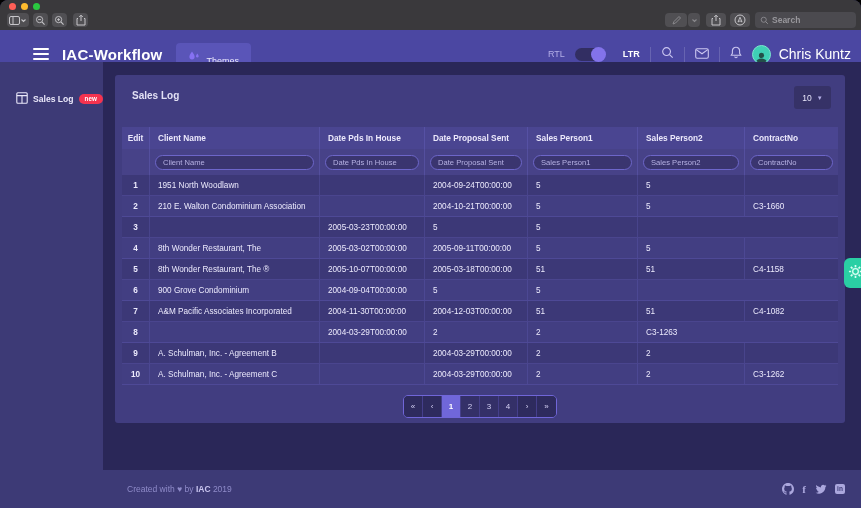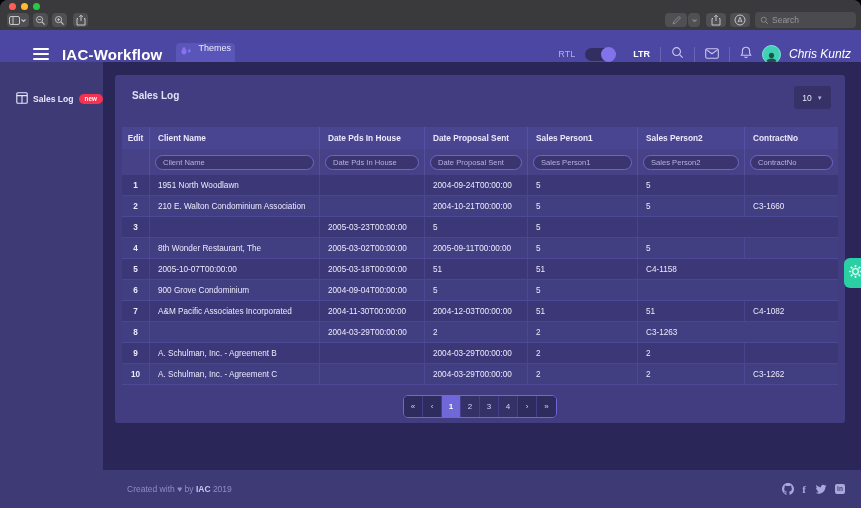--- a/index.html
+++ b/index.html
@@ -7,39 +7,39 @@
   .window { position:absolute; inset:0; width:861px; height:508px; border-radius:8px 8px 0 0; overflow:hidden; background:#2a2758; }
 
   
   .chrome { position:absolute; left:0; top:0; right:0; height:30px; background:#3a393c; }
   .traffic { position:absolute; top:3px; left:9px; display:flex; gap:5px; }
   .dot { width:7px; height:7px; border-radius:50%; }
   .dot.red{ background:#ff5f57; } .dot.yellow{ background:#febc2e; } .dot.green{ background:#2ac840; }
   .cbtn { position:absolute; top:13px; height:14px; background:#504f53; border-radius:4px; display:flex; align-items:center; justify-content:center; color:#c6c5c9; }
   .cbtn svg { display:block; }
   .chrome-search { position:absolute; top:12px; left:755px; width:101px; height:16px; background:#4b4a4f; border-radius:4px; display:flex; align-items:center; padding:0 5px; gap:3px; }
-  .chrome-search input { background:transparent; border:none; outline:none; color:#d8d7db; font-size:8.5px; width:100%; font-family:"Liberation Sans",sans-serif; }
+  .chrome-search input { background:transparent; border:none; outline:none; color:#d8d7db; font-size:8.5px; width:100%; font-family:"Liberation Sans",sans-serif;font-weight:bold; }
   .chrome-search input::placeholder { color:#98979c; }
 
   
   .app-header { position:absolute; top:30px; left:0; right:0; height:48px; background:#4b47a2; display:flex; align-items:center; }
   .hamburger { margin-left:33px; width:16px; display:flex; flex-direction:column; gap:3px; cursor:pointer; }
   .hamburger span { height:2px; background:#ffffff; border-radius:1px; }
   .app-title { margin-left:13px; font-size:15px; font-weight:bold; color:#ffffff; letter-spacing:.2px; }
-  .themes-btn { margin-left:14px; height:23px; display:flex; align-items:flex-start; gap:6px; background:#5a55b8; border-radius:4px; padding:0 4px; cursor:pointer; }
+  .themes-btn { margin-left:14px; height:23px; display:flex; align-items:flex-end; gap:6px; background:#5a55b8; border-radius:4px; padding:0 12px; cursor:pointer; }
   .themes-label { font-size:9px; color:#eae8fc; }
   .hdr-right { margin-left:auto; display:flex; align-items:center; gap:10px; padding-right:10px; }
   .rtl-lab { font-size:9px; font-weight:normal; color:#b3aee7; }
   .ltr-lab { font-size:9px; font-weight:bold; color:#ffffff;padding-left:8px; }
   .toggle { position:relative; width:30px; height:13px; border-radius:7px; background:#322e62; cursor:pointer; }
   .toggle .knob { position:absolute; right:-1px; top:-1px; width:15px; height:15px; border-radius:50%; background:#8373ea; }
   .vsep { width:1px; height:15px; background:rgba(255,255,255,.16); }
   .hdr-icon { display:flex; align-items:center; cursor:pointer; }
   .avatar { width:19px; height:19px; border-radius:50%; background:#3fd0b6; border:1.5px solid #7ce6cf; overflow:hidden; display:flex; align-items:flex-end; justify-content:center; }
-  .user-name { font-size:12px; color:#ffffff; margin-left:-2px;font-style:italic; }
+  .user-name { font-size:14px; color:#ffffff; margin-left:-2px; }
 
   
   .sidebar { position:absolute; left:0; top:62px; width:103px; bottom:0; background:#3d3a76; }
   .side-item { display:flex; align-items:center; gap:5px; padding:28px 0 0 16px; cursor:pointer; }
   .side-label { font-size:8.6px; font-weight:bold; color:#eae8fa; white-space:nowrap; }
   .badge { background:#f5334f; color:#fff; font-size:6.3px; font-weight:bold; border-radius:7px; padding:2px 6px; line-height:1; }
 
   
   .main { position:absolute; left:103px; top:62px; right:0; bottom:0; background:#2a2758; }
   .panel { position:absolute; left:12px; top:13px; width:730px; height:348px; background:#413d80; border-radius:3px; }
@@ -296,20 +296,21 @@
               <div class="td">4</div>
               <div class="td">8th Wonder Restaurant, The</div>
               <div class="td">2005-03-02T00:00:00</div>
               <div class="td">2005-09-11T00:00:00</div>
               <div class="td">5</div>
               <div class="td">5</div>
               <div class="td"></div>
             </div>
             <div class="grid-row trow">
               <div class="td">5</div>
+              <div class="td">8th Wonder Restaurant, The ®</div>
               <div class="td">2005-10-07T00:00:00</div>
               <div class="td">2005-03-18T00:00:00</div>
               <div class="td">51</div>
               <div class="td">51</div>
               <div class="td">C4-1158</div>
             </div>
             <div class="grid-row trow">
               <div class="td">6</div>
               <div class="td">900 Grove Condominium</div>
               <div class="td">2004-09-04T00:00:00</div>

